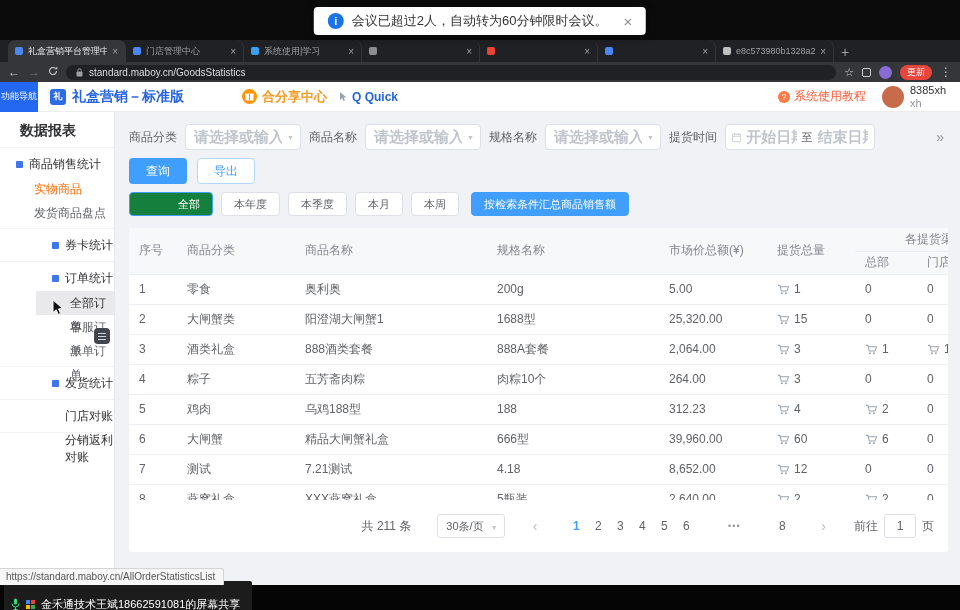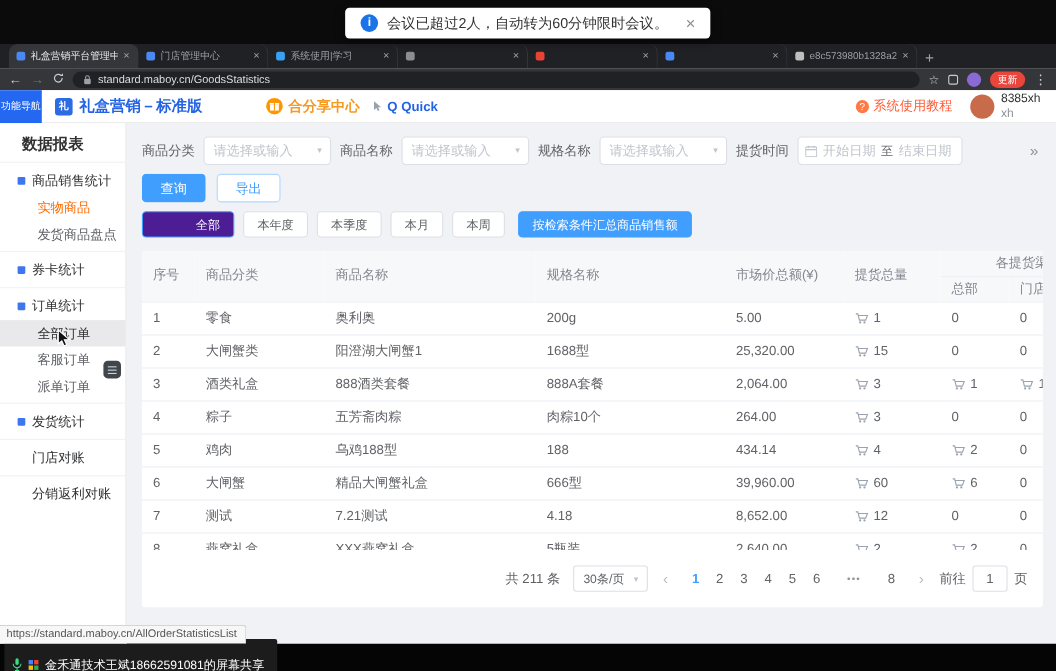--- a/index.html
+++ b/index.html
@@ -53,64 +53,64 @@
   .q-ic{width:12px;height:12px;border-radius:50%;background:#ff7a45;color:#fff;font-size:9px;display:flex;align-items:center;justify-content:center;}
   .uavatar{width:22px;height:22px;border-radius:50%;background:#c76b4a;margin-left:16px;cursor:pointer;flex:0 0 22px;}
   .uname{margin:0 14px 0 6px;font-size:11px;color:#303133;line-height:1.15;}
   .uname .sub{font-size:11px;color:#909399;}
 
   
   .page{display:flex;height:473px;background:#f0f2f5;}
   .sidebar{width:115px;background:#fff;border-right:1px solid #e4e7ed;position:relative;flex:0 0 115px;}
   .sb-title{height:36px;line-height:36px;padding-left:20px;font-size:14px;font-weight:bold;color:#303133;border-bottom:1px solid #f0f0f0;}
   .sb-section{padding:3px 0;}
-  .sb-section.bordered{border-top:1px solid #f2f2f2;}
+  .sb-section.bordered{border-top:1px solid #f2f2f2;padding-left:36px;}
   .sb-group{display:flex;align-items:center;gap:6px;height:26px;padding-left:16px;color:#303133;font-size:12px;cursor:pointer;}
   .bullet{width:7px;height:7px;border-radius:1px;background:#3e76f0;flex:0 0 7px;}
   .bullet.hide{visibility:hidden;}
   .sb-child{height:24px;line-height:24px;padding-left:34px;color:#606266;font-size:12px;cursor:pointer;}
   .sb-child.active{color:#ff6a00;}
   .sb-child.selected{background:#e9e9eb;color:#303133;}
   .sb-handle{position:absolute;right:4px;top:216px;width:16px;height:16px;background:#41454c;border-radius:4px;
     display:flex;align-items:center;justify-content:center;cursor:pointer;z-index:5;}
   .handle-lines{width:8px;height:1px;background:#cfd3da;box-shadow:0 3px 0 #cfd3da,0 -3px 0 #cfd3da;}
 
   .main{flex:1;background:#f0f2f5;padding:12px 12px 0 14px;overflow:hidden;}
   .filters{display:flex;align-items:center;gap:8px;height:26px;font-size:12px;color:#606266;white-space:nowrap;}
   .select{position:relative;width:116px;height:26px;background:#fff;border:1px solid #dcdfe6;border-radius:4px;
     display:flex;align-items:center;padding:0 18px 0 8px;cursor:pointer;}
-  .ph{color:#c0c4cc;font-size:12px;overflow:hidden;white-space:nowrap;}
+  .ph{color:#c0c4cc;font-size:15px;overflow:hidden;white-space:nowrap;font-weight:bold;}
   .caret{position:absolute;right:6px;top:9px;font-size:7px;color:#c0c4cc;}
   .daterange{width:150px;height:26px;background:#fff;border:1px solid #dcdfe6;border-radius:4px;display:flex;align-items:center;
     gap:5px;padding:0 6px;cursor:pointer;}
   .dr-sep{color:#606266;font-size:11px;}
   .collapse{margin-left:auto;color:#909399;font-size:14px;cursor:pointer;padding-right:4px;}
 
   .actions{display:flex;gap:10px;margin-top:8px;height:26px;}
   .btn{font-size:12px;height:26px;padding:0 16px;border-radius:4px;border:1px solid transparent;cursor:pointer;
     display:inline-flex;align-items:center;background:#fff;}
   .btn-primary{background:#409eff;color:#fff;}
   .btn-plain{color:#409eff;border-color:#b3d8ff;}
 
   .periods{display:flex;gap:8px;margin-top:8px;height:24px;align-items:center;}
   .pbtn{font-size:11px;height:24px;padding:0 12px;border-radius:4px;border:1px solid #dcdfe6;background:#fff;color:#606266;
     cursor:pointer;display:inline-flex;align-items:center;}
-  .pbtn.active{background:#4c1d95;border-color:#409eff;color:#fff;padding-left:48px;}
+  .pbtn.active{background:#15803d;border-color:#409eff;color:#fff;padding-left:48px;}
   .pbtn.summary{background:#409eff;border-color:#409eff;color:#fff;margin-left:4px;}
 
   .card{margin-top:12px;background:#fff;border-radius:3px;height:324px;overflow:hidden;display:flex;flex-direction:column;}
   .tbl-wrap{height:272px;overflow:hidden;}
   table{border-collapse:collapse;table-layout:fixed;width:860px;font-size:12px;}
   thead th{background:#f7f8fa;color:#82878f;font-weight:normal;text-align:left;padding:0 10px;height:23px;
     border-bottom:1px solid #ebeef5;white-space:nowrap;overflow:hidden;}
   th.group{padding-left:50px;}
   tbody td{height:30px;padding:0 10px;border-bottom:1px solid #ebeef5;color:#606266;white-space:nowrap;overflow:hidden;}
   .cart-icon{vertical-align:-2px;margin-right:4px;}
 
-  .pagebar{height:52px;display:flex;align-items:center;justify-content:flex-end;gap:12px;padding-right:14px;
+  .pagebar{height:52px;display:flex;align-items:center;justify-content:flex-end;gap:26px;padding-right:14px;
     font-size:12px;color:#606266;white-space:nowrap;}
   .psize{position:relative;height:24px;border:1px solid #dcdfe6;border-radius:3px;display:flex;align-items:center;
     padding:0 20px 0 8px;font-size:11px;color:#606266;cursor:pointer;}
   .pg-arrow{color:#b9bec4;font-size:14px;cursor:pointer;padding:0 2px;}
   .pages{display:flex;}
   .pg{min-width:22px;height:22px;line-height:22px;text-align:center;cursor:pointer;color:#606266;}
   .pg.active{color:#409eff;font-weight:bold;}
   .pg-ellipsis{min-width:22px;text-align:center;color:#909399;letter-spacing:1px;font-size:9px;line-height:22px;}
   .goto{display:flex;align-items:center;gap:6px;}
   .goto input{width:32px;height:24px;border:1px solid #dcdfe6;border-radius:3px;text-align:center;font-size:12px;color:#606266;outline:none;}
@@ -433,21 +433,21 @@
                       <circle cx="9.6" cy="10" r="1.1" fill="#9aa3ad"></circle>
                     </svg><span class="qv">3</span></td>
                   <td><span class="qv">0</span></td>
                   <td><span class="qv">0</span></td>
                 </tr>
                 <tr>
                   <td>5</td>
                   <td>鸡肉</td>
                   <td>乌鸡188型</td>
                   <td>188</td>
-                  <td>434.14</td>
+                  <td>312.23</td>
                   <td><svg class="cart-icon" viewBox="0 0 14 12" width="13" height="11">
                       <path d="M1 1.5h2l1.6 6.2h6.2l1.7-4.6H4" fill="none" stroke="#9aa3ad" stroke-width="1.1"></path>
                       <circle cx="5.3" cy="10" r="1.1" fill="#9aa3ad"></circle>
                       <circle cx="9.6" cy="10" r="1.1" fill="#9aa3ad"></circle>
                     </svg><span class="qv">4</span></td>
                   <td><svg class="cart-icon" viewBox="0 0 14 12" width="13" height="11">
                       <path d="M1 1.5h2l1.6 6.2h6.2l1.7-4.6H4" fill="none" stroke="#9aa3ad" stroke-width="1.1"></path>
                       <circle cx="5.3" cy="10" r="1.1" fill="#9aa3ad"></circle>
                       <circle cx="9.6" cy="10" r="1.1" fill="#9aa3ad"></circle>
                     </svg><span class="qv">2</span></td>

